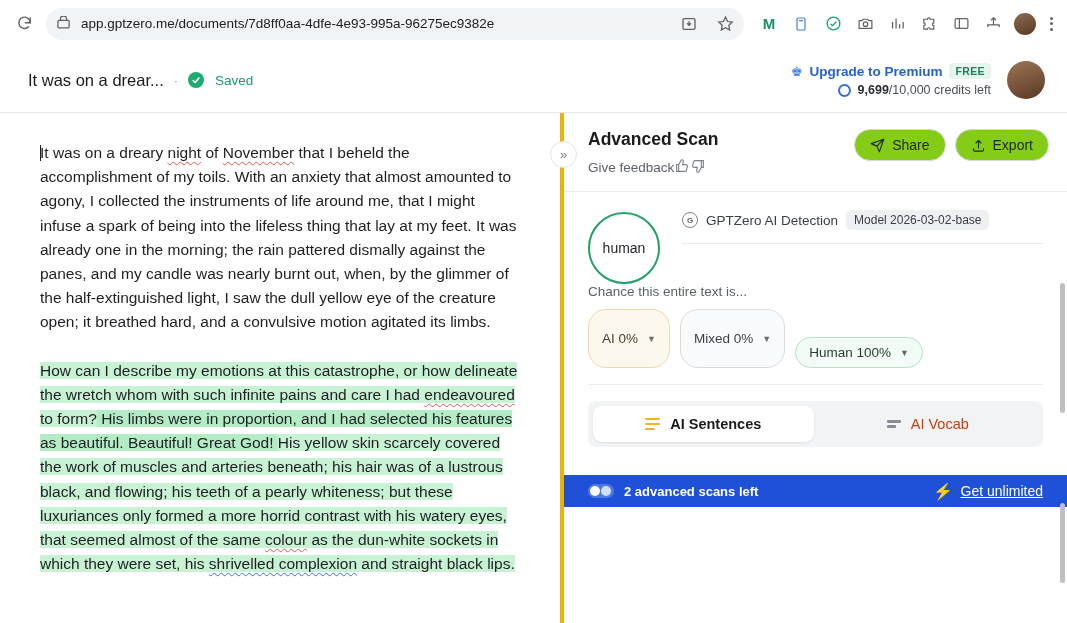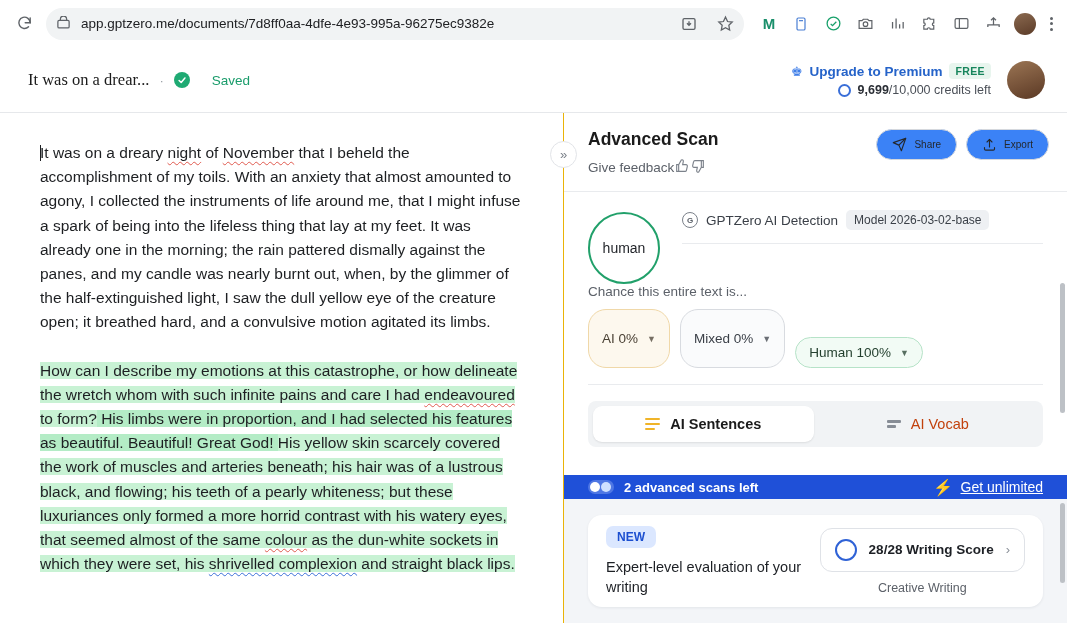--- a/index.html
+++ b/index.html
@@ -77,24 +77,23 @@
     border-bottom: 1px solid #e6e8eb;
     display: flex;
     align-items: center;
     padding: 0 22px 0 28px;
     position: relative;
   }
   .doc-title {
     font-size: 16.5px;
     color: #1b1b1b;
     font-weight: 400;
-    font-family: Liberation Serif, serif;
   }
   .dot-sep { color: #9aa0a6; margin: 0 10px; font-size: 13px; }
-  .saved-wrap { display: flex; align-items: center; gap: 22px; }
+  .saved-wrap { display: flex; align-items: center; gap: 11px; }
   .saved-text { color: #1a9c6b; font-size: 13.5px; }
   .check-circle {
     width: 16px; height: 16px; border-radius: 50%;
     background: #1faa73;
     display: flex; align-items: center; justify-content: center;
   }
   .check-circle svg { display: block; }
   .header-right {
     margin-left: auto;
     display: flex;
@@ -129,21 +128,21 @@
 
   
   .main {
     display: flex;
     height: calc(623px - 48px - 65px);
     position: relative;
   }
   .editor {
     width: 564px;
     flex: 0 0 564px;
-    border-right: 1px solid #eab308;
+    border-right: 4px solid #eab308;
     padding: 28px 40px 0 40px;
     overflow: hidden;
     position: relative;
   }
   .editor p {
     margin: 0;
     font-size: 15.5px;
     line-height: 24.2px;
     color: #1d1f22;
   }
@@ -203,23 +202,23 @@
   .thumb { color: #7c828b; font-size: 14px; }
   .panel-head-actions {
     margin-left: auto;
     display: flex; gap: 9px;
   }
   .pbtn {
     display: flex; align-items: center; gap: 7px;
     border: 1px solid #d5d8dd;
     border-radius: 18px;
     padding: 7px 15px;
-    font-size: 10px;
+    font-size: 14px;
     color: #24282e;
-    background: #3b82f6;
+    background: #84cc16;
   }
   .pbtn svg { color: #24282e; }
 
   .scan-body { padding: 18px 24px 0 24px; }
   .scan-row { display: flex; gap: 22px; }
   .ring {
     width: 72px; height: 72px;
     border-radius: 50%;
     border: 2.5px solid #21a06a;
     display: flex; align-items: center; justify-content: center;
@@ -596,33 +595,17 @@
 
     <div class="banner">
       <span class="toggle-pill"></span>
       <span class="banner-text">2 advanced scans left</span>
       <span class="banner-right">
         <span>⚡</span>
         <span class="banner-link">Get unlimited</span>
       </span>
     </div>
 
-    <div class="promo-area">
-      <div class="promo-card">
-        <div class="promo-left">
-          <span class="new-badge">NEW</span>
-          <div class="promo-text">Expert-level evaluation of your writing</div>
-        </div>
-        <div class="score-col">
-          <div class="score-box">
-            <span class="score-ring"></span>
-            <span class="score-text">28/28 Writing Score</span>
-            <span class="score-arrow">›</span>
-          </div>
-          <div class="score-caption">Creative Writing</div>
-        </div>
-      </div>
-    </div>
 
     <div class="sb" style="top:170px;height:130px;"></div>
     <div class="sb" style="top:390px;height:80px;"></div>
   </div>
 </div>
 
 </body></html>

